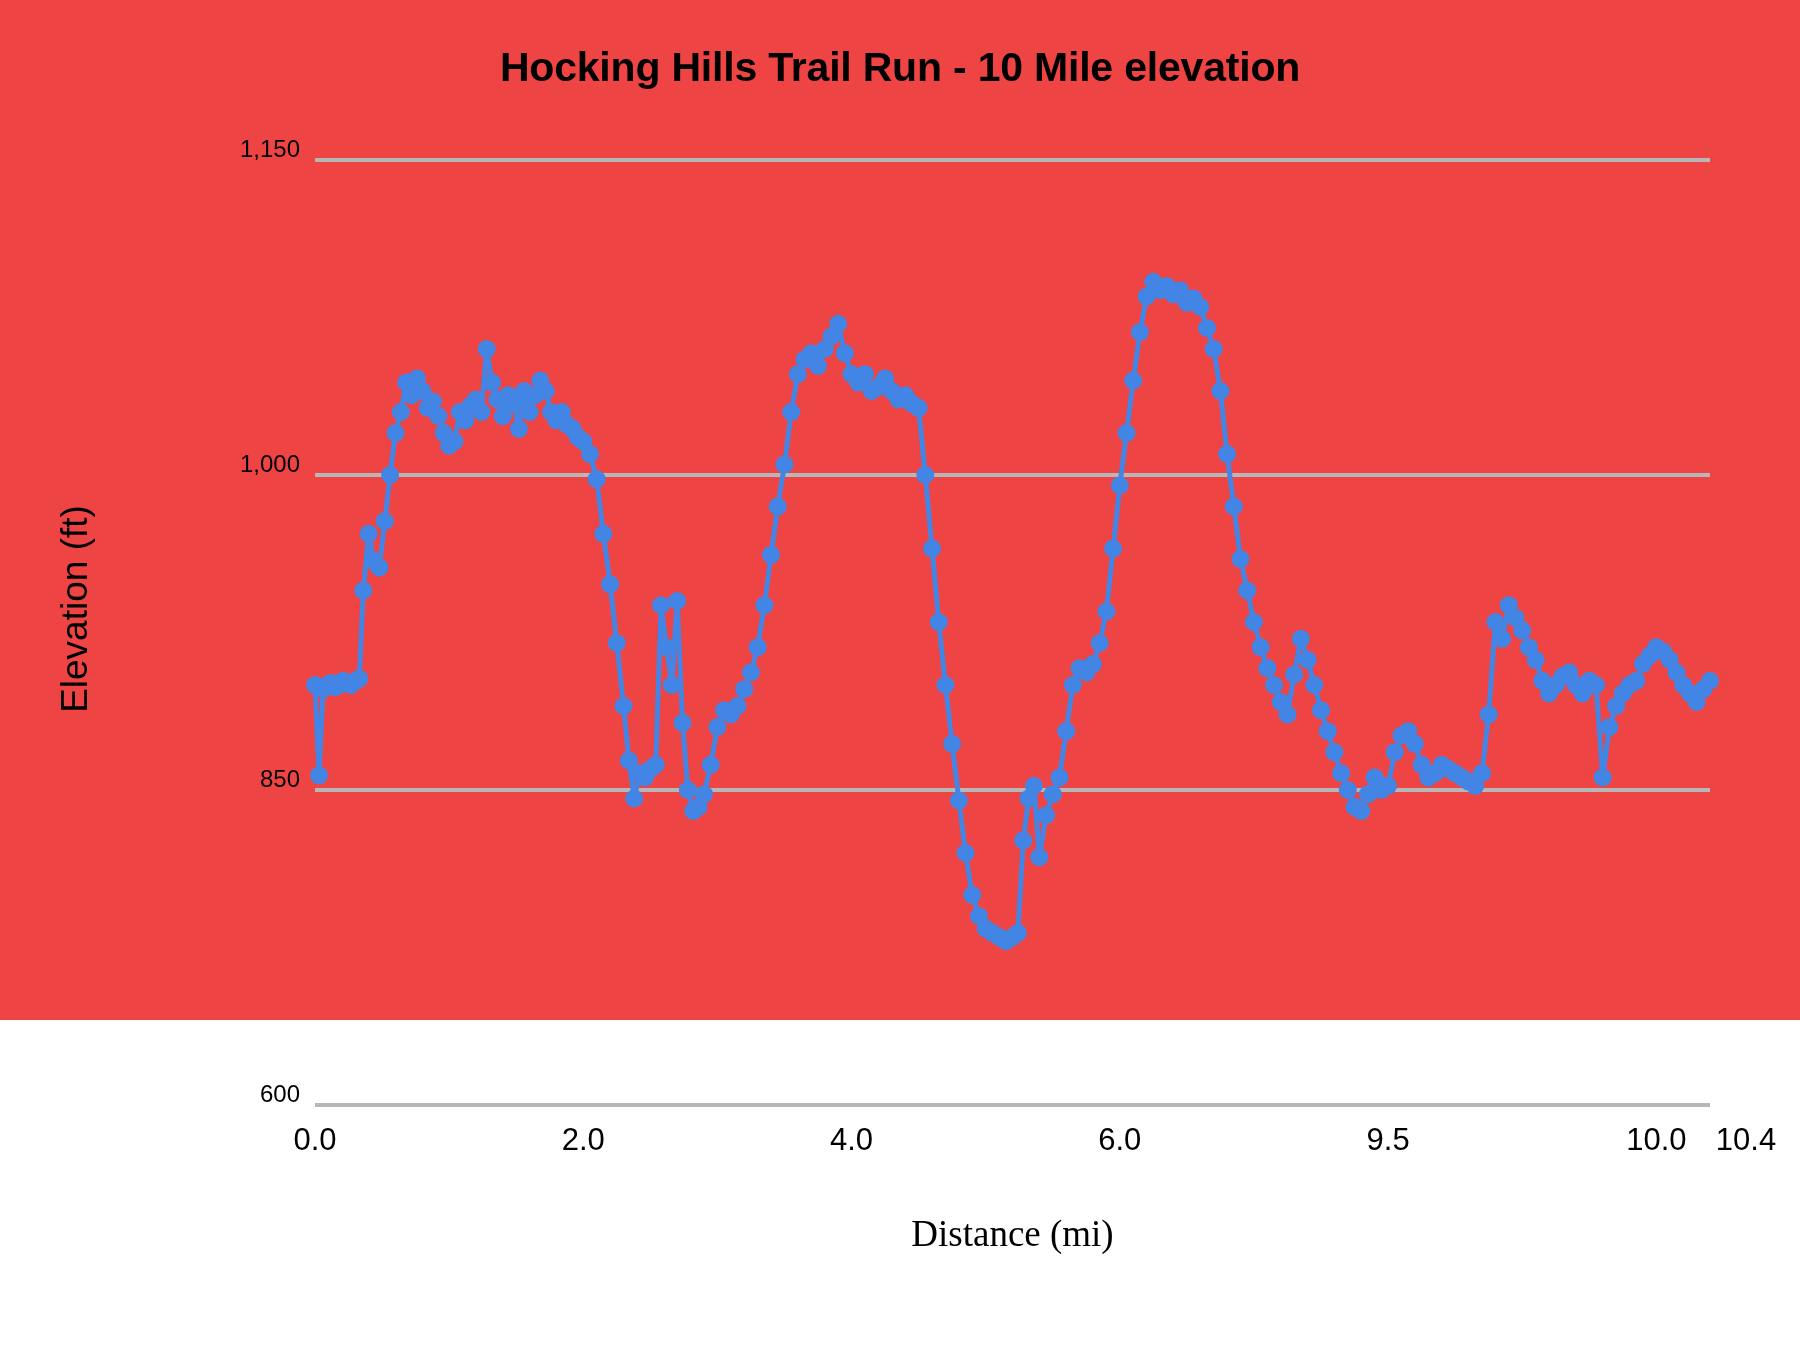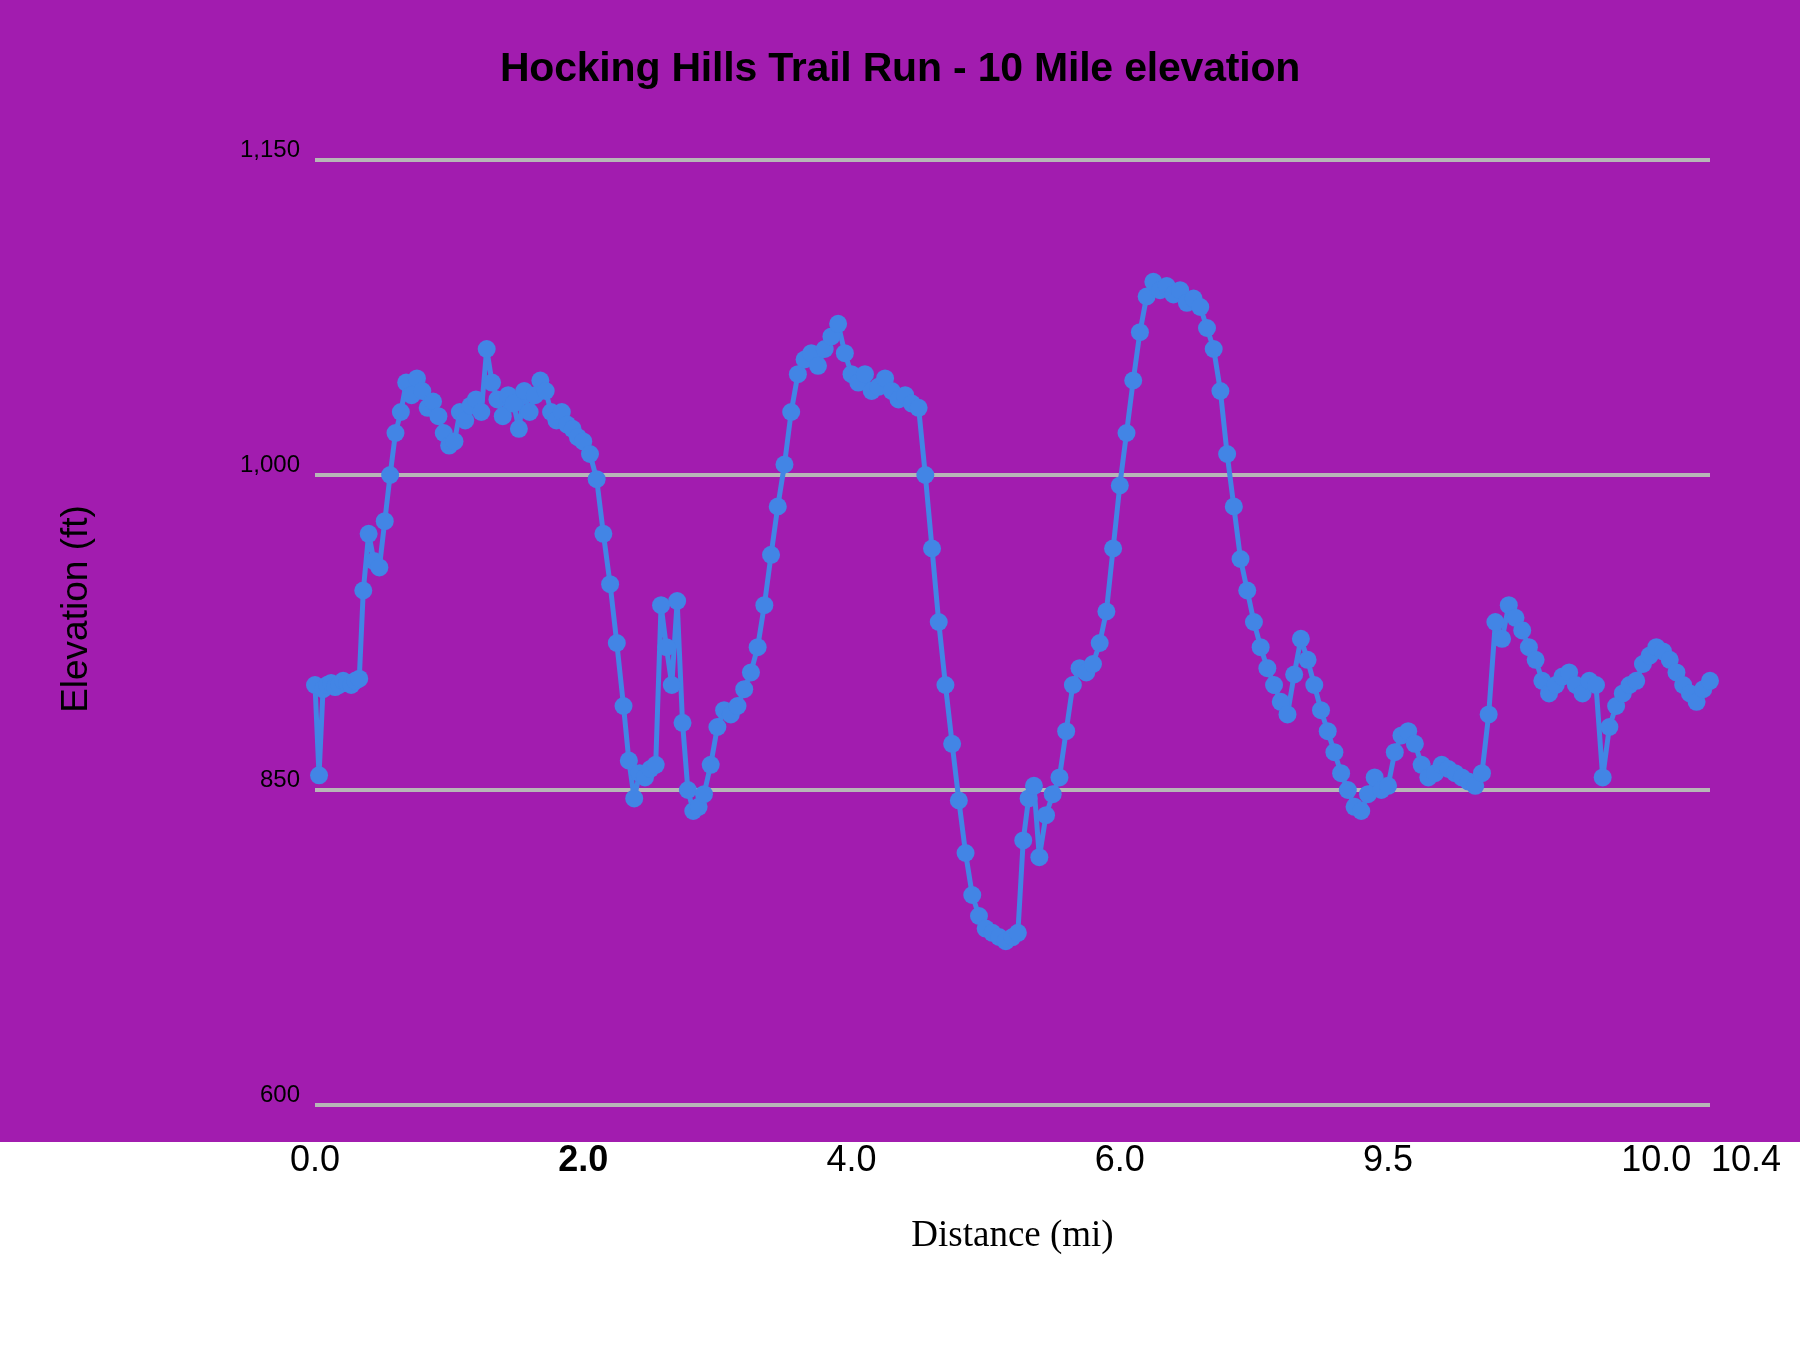--- a/index.html
+++ b/index.html
@@ -9,22 +9,22 @@
   }
   body {
     width: 1800px;
     height: 1350px;
     font-family: "Liberation Sans", sans-serif;
     overflow: hidden;
   }
   #chart-root {
     position: relative;
     width: 1800px;
-    height: 1142px;
-    background: #a21caf;
+    height: 1020px;
+    background: #ef4444;
   }
   #chart-title {
     position: absolute;
     left: 0;
     top: 44px;
     width: 1800px;
     text-align: center;
     font-size: 41px;
     font-weight: bold;
     color: #000000;
@@ -58,22 +58,22 @@
   }
   #ytick-wrap {
     position: absolute;
     left: 120px;
     top: 160px;
     width: 180px;
     height: 945px;
   }
   .xtick-label {
     position: absolute;
-    top: 16px;
-    font-size: 36px;
+    top: 0;
+    font-size: 31px;
     color: #000000;
     font-family: "Liberation Sans", sans-serif;
     white-space: nowrap;
     transform: translateX(-50%);
   }
   #xtick-wrap {
     position: absolute;
     left: 315px;
     top: 1122px;
     width: 1395px;
@@ -351,21 +351,21 @@
           <circle cx="1374.88" cy="533.40" r="9" fill="#4285E5"></circle>
           <circle cx="1381.59" cy="541.80" r="9" fill="#4285E5"></circle>
           <circle cx="1388.29" cy="529.20" r="9" fill="#4285E5"></circle>
           <circle cx="1395.00" cy="520.80" r="9" fill="#4285E5"></circle>
         </g>
     </svg>
   </div>
 
   <div id="xtick-wrap">
       <div class="xtick-label" style="left: 0px;">0.0</div>
-      <div class="xtick-label" style="left: 268.269px; font-weight: bold;">2.0</div>
+      <div class="xtick-label" style="left: 268.269px;">2.0</div>
       <div class="xtick-label" style="left: 536.538px;">4.0</div>
       <div class="xtick-label" style="left: 804.808px;">6.0</div>
       <div class="xtick-label" style="left: 1073.08px;">9.5</div>
       <div class="xtick-label" style="left: 1341.35px;">10.0</div>
       <div class="xtick-label" style="left: 1395px; margin-left: 36px;">10.4</div>
     </div>
 
   <div id="xaxis-title">Distance (mi)</div>
 
   <div id="yaxis-title">Elevation (ft)</div>

